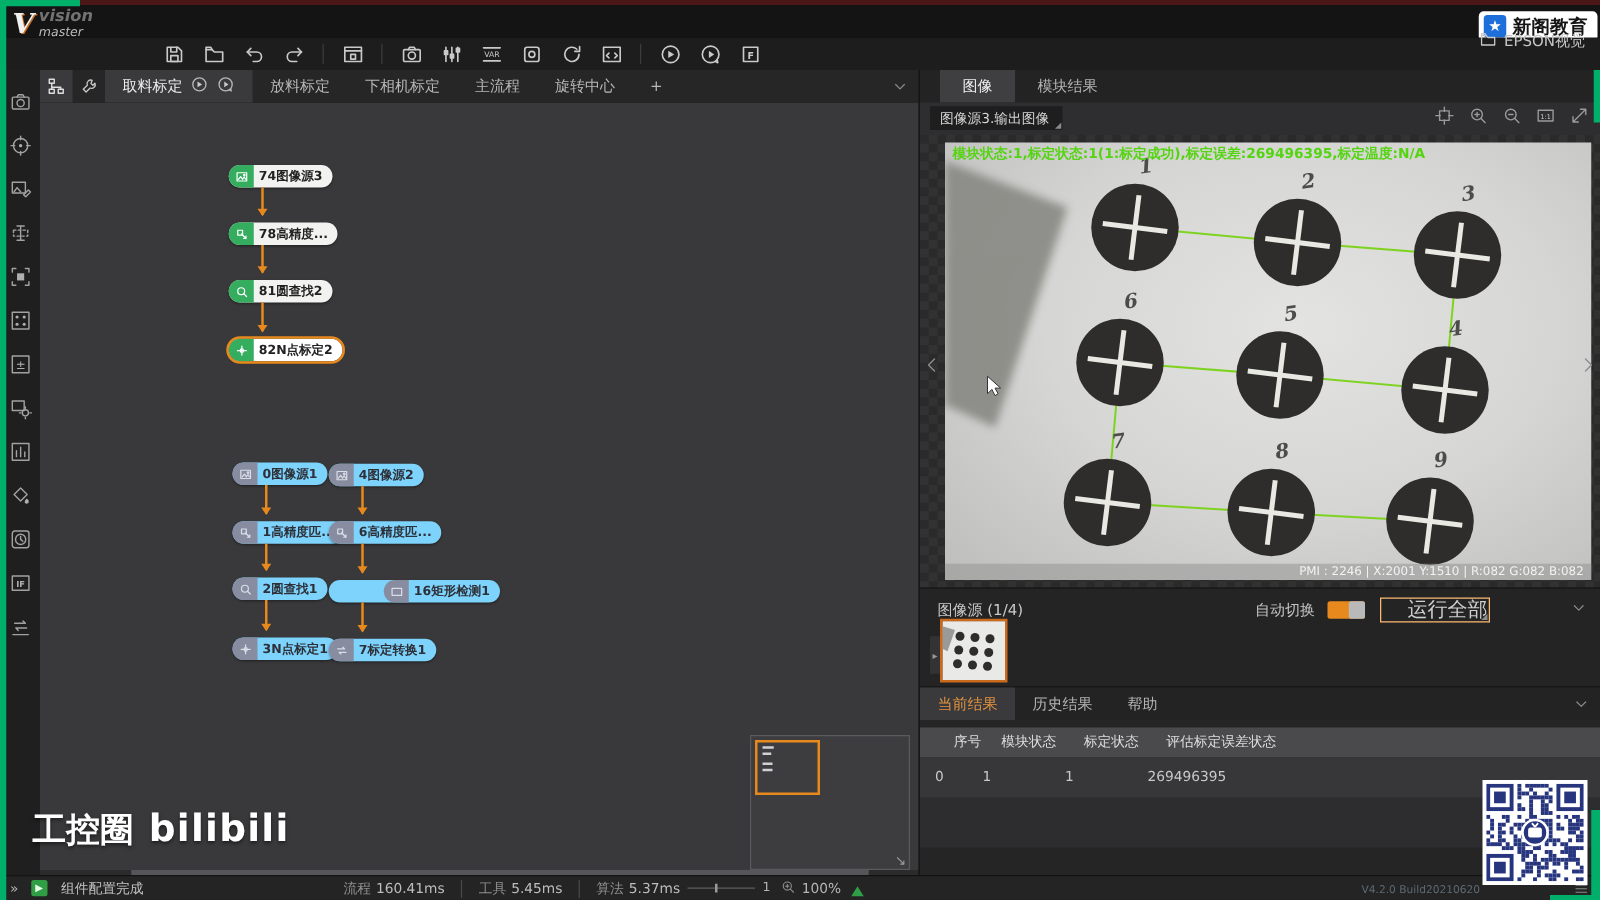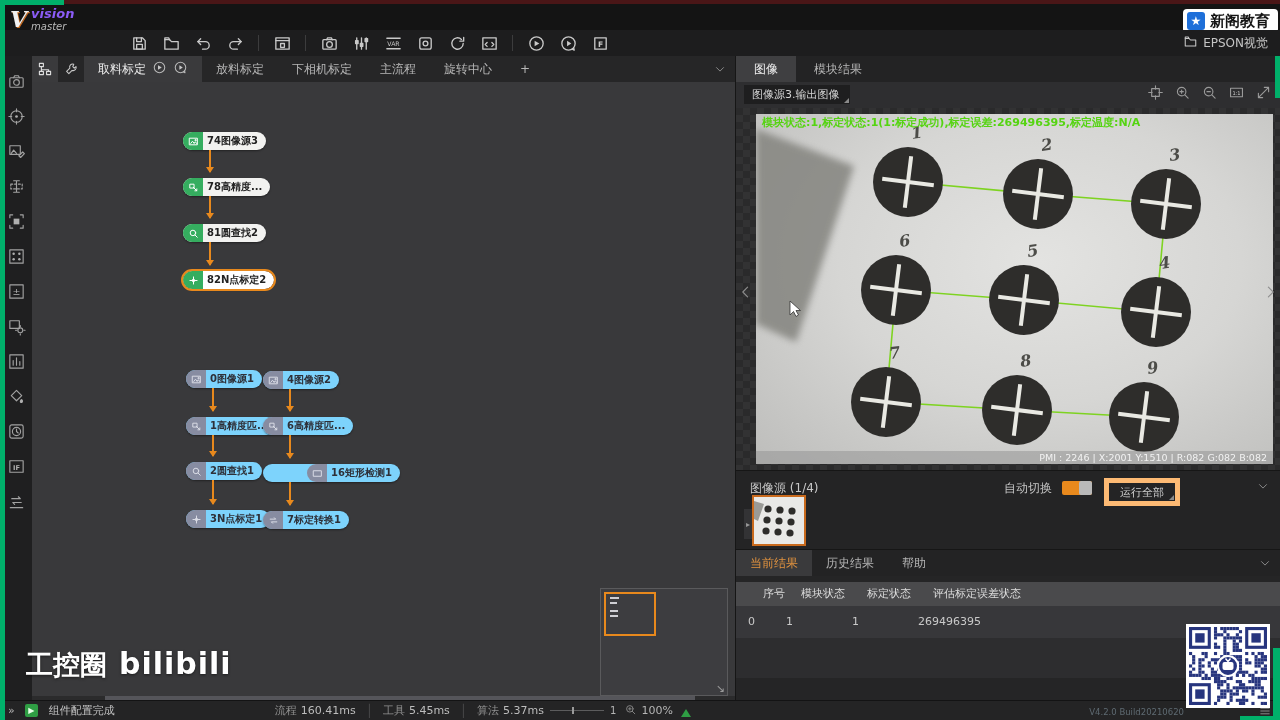--- a/index.html
+++ b/index.html
@@ -13,28 +13,28 @@
   #tabbar{left:32px;top:56px;width:703px;height:26px;background:#262627;display:flex;align-items:stretch;}
   #sidebar{left:0;top:56px;width:32px;height:644px;background:#1f1f20;display:flex;flex-direction:column;align-items:center;padding-top:14px;box-sizing:border-box;gap:13px;}
   #canvas{left:32px;top:82px;width:703px;height:614px;background:#39393b;overflow:hidden;}
   #hscroll{left:32px;top:696px;width:703px;height:4px;background:#2b2b2c;}
   #rightpanel{left:735px;top:56px;width:545px;height:644px;background:#252526;border-left:1px solid #161616;box-sizing:border-box;}
   #statusbar{left:0;top:700px;width:1280px;height:20px;background:#242425;border-top:1px solid #131314;box-sizing:border-box;display:flex;align-items:center;}
   
   #logo{left:10px;top:2px;width:110px;height:26px;display:flex;align-items:center;gap:4px;}
   #logo .vmark{font:italic 800 22px "DejaVu Serif",serif;color:#f0f0f0;text-shadow:1px 1px 0 #c96a1d;}
   #logo .vtext{line-height:10px;}
-  #logo .vtext .l1{font:italic 700 13px "DejaVu Sans",sans-serif;color:#8b5cf6;}
+  #logo .vtext .l1{font:italic 700 13px "DejaVu Sans",sans-serif;color:#737373;}
   #logo .vtext .l2{font:italic 400 10px "DejaVu Sans",sans-serif;color:#bbb;}
   #menubar{left:126px;top:8px;display:flex;gap:24px;color:#d8d8d8;font-size:12px;}
   #menubar span{cursor:default;margin-top:29px;}
   #badge{right:2px;top:5px;position:absolute;background:#fff;border-radius:4px;height:24px;display:flex;align-items:center;padding:0 8px 0 4px;gap:5px;}
   #badge .bstar{width:18px;height:18px;background:#1e6fd9;border-radius:3px;color:#fff;font-size:12px;display:flex;align-items:center;justify-content:center;}
   #badge .btext{font-weight:800;color:#151515;font-size:15px;font-family:"DejaVu Serif",serif;}
-  #epson{position:absolute;right:12px;top:34px;display:flex;align-items:center;gap:5px;color:#c5c5c5;font-size:12px;}
+  #epson{position:absolute;right:12px;top:24px;display:flex;align-items:center;gap:5px;color:#c5c5c5;font-size:12px;}
   .tbicon{width:22px;height:22px;display:flex;align-items:center;justify-content:center;}
   .tbdiv{width:1px;height:16px;background:#3c3c3d;margin:0 2px;}
   
   .tabtool{width:26px;display:flex;align-items:center;justify-content:center;}
   .tabtool.on{background:#3a3a3c;}
   .ftab{display:flex;align-items:center;gap:6px;padding:0 14px;color:#b7b7b7;font-size:12px;}
   .ftab.on{background:#3a3a3c;color:#ededed;}
   #tabbar .chev{margin-left:auto;display:flex;align-items:center;padding-right:8px;}
   
   .sbicon{width:22px;height:22px;display:flex;align-items:center;justify-content:center;opacity:.85;}
@@ -49,37 +49,37 @@
   .arrow{position:absolute;width:2px;background:#e8891d;}
   .arrow:after{content:'';position:absolute;bottom:-5px;left:-3px;border:4px solid transparent;border-top:6px solid #e8891d;}
   
   #minimap{left:568px;top:506px;width:126px;height:106px;border:1px solid #5a5a5c;background:#3d3d40;}
   #minimap .vp{position:absolute;left:3px;top:3px;width:48px;height:40px;border:2px solid #e8891d;}
   #minimap .vp i{display:block;width:9px;height:2px;background:#cfcfd4;margin:3px 0 0 4px;}
   #minimap .rsz{position:absolute;right:2px;bottom:0;color:#9a9a9a;font-size:11px;}
   
   #rtabs{display:flex;height:26px;background:#232324;}
   .rtab{padding:0 18px;display:flex;align-items:center;color:#b4b4b4;font-size:12px;}
-  .rtab.on{background:#3f3f41;color:#efefef;}
+  .rtab.on{background:#3f3f41;color:#efefef;margin-left:16px;}
   #rtoolbar{height:26px;background:#2e2e30;position:relative;}
   #srcdrop{position:absolute;left:8px;top:3px;height:19px;background:#1e1e1f;color:#d5d5d5;font-size:11px;display:flex;align-items:center;padding:0 10px 0 8px;}
   #srcdrop:after{content:'';position:absolute;right:1px;bottom:1px;border-left:5px solid transparent;border-bottom:5px solid #8a8a8a;}
   #rtools{position:absolute;right:8px;top:2px;display:flex;gap:10px;}
   #viewport{position:relative;height:362px;background-color:#2a2a2b;background-image:linear-gradient(45deg,#323233 25%,transparent 25%,transparent 75%,#323233 75%),linear-gradient(45deg,#323233 25%,transparent 25%,transparent 75%,#323233 75%);background-size:14px 14px;background-position:0 0,7px 7px;}
   #photo{position:absolute;left:20px;top:6px;width:517px;height:350px;background:radial-gradient(ellipse at 55% 42%,#e3e3e1 0%,#d6d6d4 50%,#bdbdbb 100%);overflow:hidden;}
   #overlaytext{position:absolute;left:6px;top:1px;font-size:11px;font-weight:700;color:#55d411;white-space:nowrap;}
   #photofooter{position:absolute;left:0;bottom:0;width:100%;height:13px;background:rgba(150,150,150,.55);color:#f2f2f2;font-size:9.5px;text-align:right;padding-right:6px;box-sizing:border-box;line-height:13px;}
   .edgechev{position:absolute;color:#8d8d8d;top:176px;}
   
   #srcbar{position:relative;height:78px;background:#242425;border-top:1px solid #161616;}
   #srclabel{position:absolute;left:14px;top:9px;color:#c9c9c9;font-size:12px;}
   #autosw{position:absolute;left:268px;top:9px;color:#c3c3c3;font-size:12px;}
   #toggle{position:absolute;left:326px;top:10px;width:30px;height:14px;background:#e8891d;border-radius:2px;}
   #toggle .knob{position:absolute;right:0;top:0;width:13px;height:14px;background:#b9b9b9;border-radius:2px;}
-  #runall{position:absolute;left:368px;top:7px;width:66px;height:18px;border:5px solid #fdba74;color:#cfcfcf;font-size:11px;display:flex;align-items:center;justify-content:center;}
+  #runall{position:absolute;left:368px;top:7px;width:66px;height:18px;border:1px solid #fdba74;color:#cfcfcf;font-size:16px;display:flex;align-items:center;justify-content:center;padding-left:20px;}
   #runall:after{content:'';position:absolute;right:1px;bottom:1px;border-left:5px solid transparent;border-bottom:5px solid #8a8a8a;}
   #srcchev{position:absolute;right:10px;top:9px;}
   #thumbtab{position:absolute;left:8px;top:38px;width:8px;height:30px;background:#333335;color:#999;font-size:8px;display:flex;align-items:center;justify-content:center;}
   #thumb{position:absolute;left:18px;top:26px;width:50px;height:47px;background:#e9e9e7;outline:2px solid #c96a1d;}
   
   #restabs{display:flex;height:26px;background:#232324;border-top:1px solid #161616;position:relative;}
   .restab{padding:0 14px;display:flex;align-items:center;color:#b4b4b4;font-size:12px;}
   .restab.on{background:#3a3a3c;color:#e0923f;}
   #restabs .chev{position:absolute;right:8px;top:6px;}
   #rtable{position:relative;margin-top:6px;}

